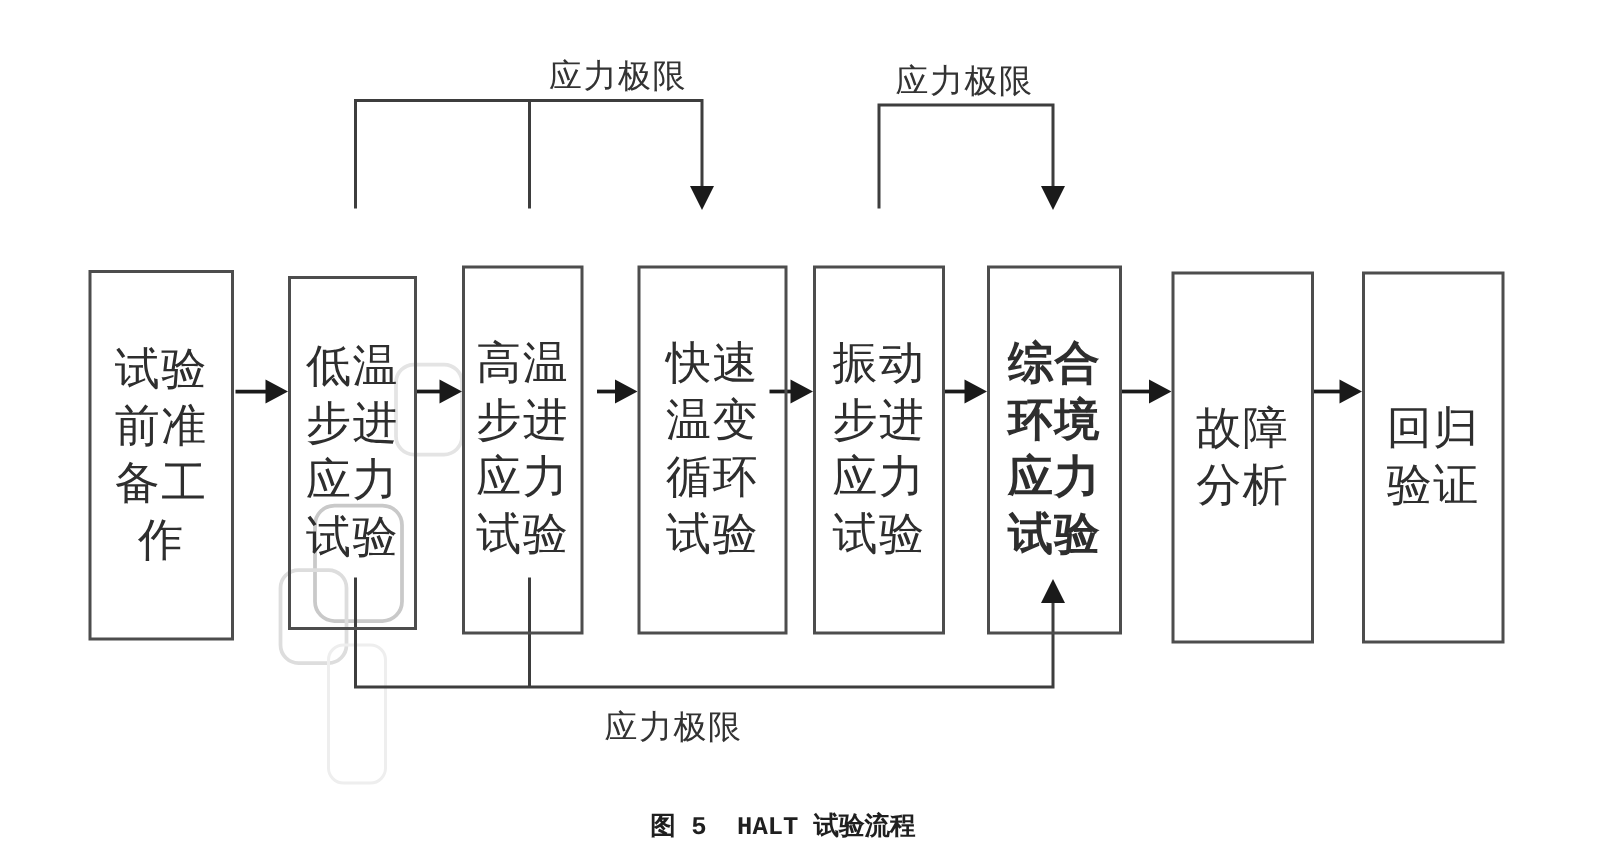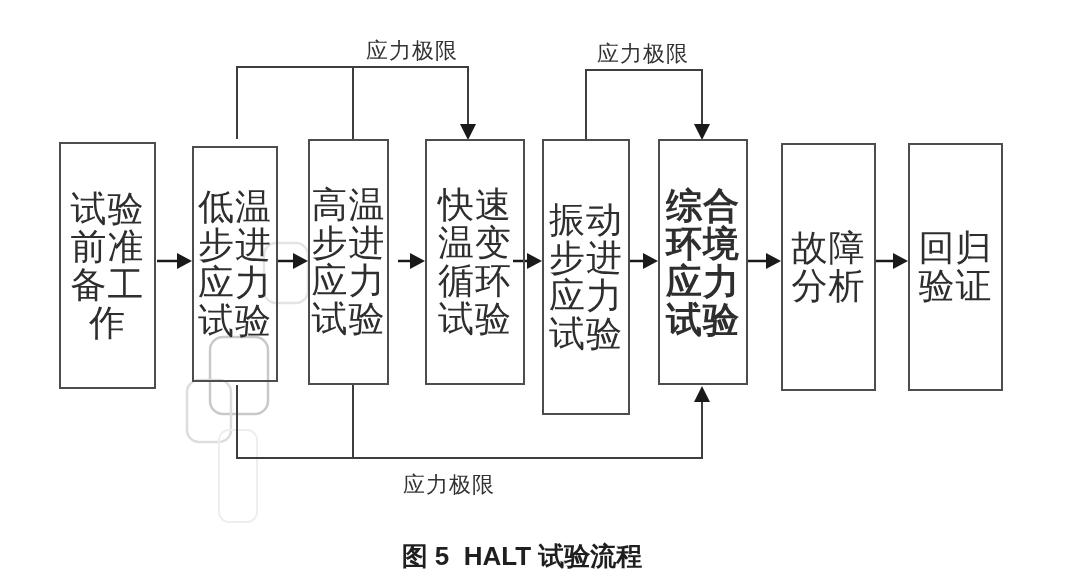--- a/index.html
+++ b/index.html
@@ -14,52 +14,53 @@
     position:absolute;left:0;top:0;width:1080px;height:575px;
   }
   .flow-box{
     position:absolute;
     box-sizing:border-box;
     border:2px solid #4d4d4d;
     background:transparent;
     display:flex;align-items:center;justify-content:center;
     text-align:center;
     color:#2e2e2e;
-    font-size:36px;
+    font-size:30px;
     line-height:38px;
     letter-spacing:1px;
     white-space:pre-line;
+    margin-top:38px;
   }
   .box-1{left:59px;top:142px;width:97px;height:247px;}
   .box-2{left:192px;top:146px;width:86px;height:236px;}
   .box-3{left:308px;top:139px;width:81px;height:246px;}
   .box-4{left:425px;top:139px;width:100px;height:246px;}
-  .box-5{left:542px;top:139px;width:88px;height:276px;}
+  .box-5{left:542px;top:139px;width:88px;height:246px;}
   .box-6{left:658px;top:139px;width:90px;height:246px;font-weight:bold;}
   .box-7{left:781px;top:143px;width:95px;height:248px;}
   .box-8{left:908px;top:143px;width:95px;height:248px;}
   .stress-label{
     position:absolute;
     width:130px;
     text-align:center;
     color:#333333;
     font-size:22px;
     letter-spacing:1px;
   }
   .label-top-left{left:347px;top:36px;}
   .label-top-right{left:578px;top:39px;}
   .label-bottom{left:384px;top:470px;}
   .figure-caption{
     position:absolute;
     left:272px;top:539px;width:500px;
     text-align:center;
     color:#1f1f1f;
-    font-family:Liberation Sans, sans-serif;
+    font-family:Liberation Mono, monospace;
     font-weight:bold;
-    font-size:26px;
+    font-size:17px;
     white-space:pre;
   }
 </style>
 </head>
 <body>
 
 <div id="stage">
 
   <svg id="connector-layer" viewBox="0 0 1080 575" xmlns="http://www.w3.org/2000/svg">
 

